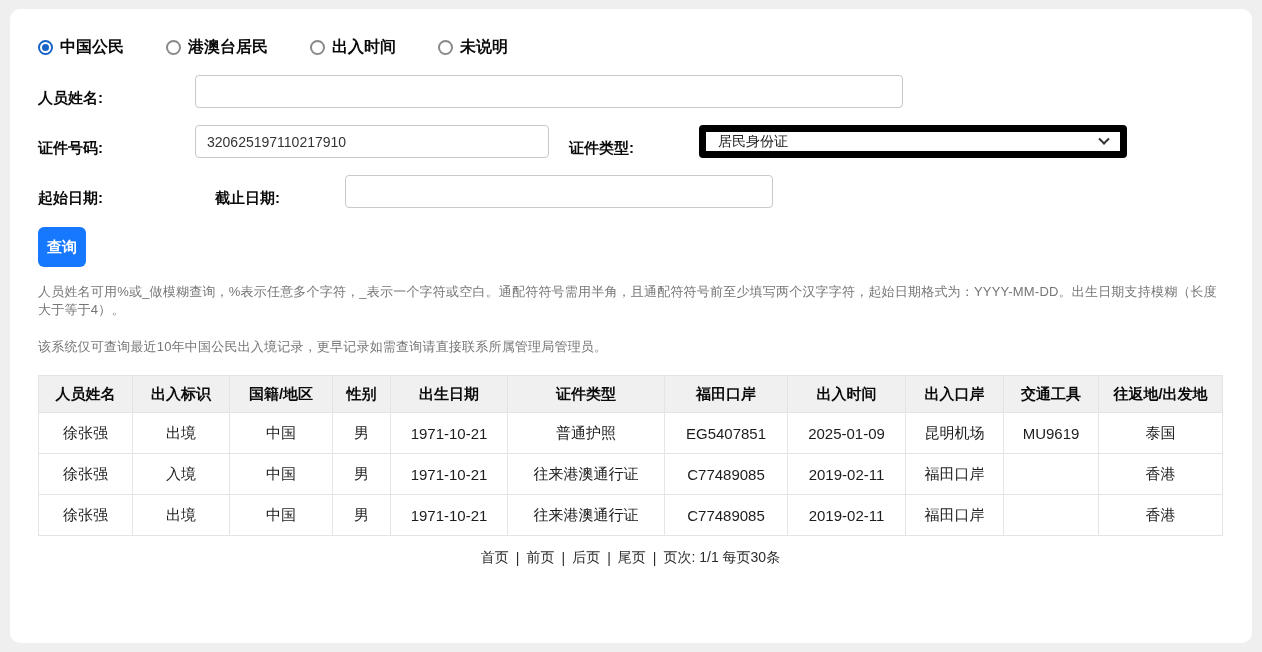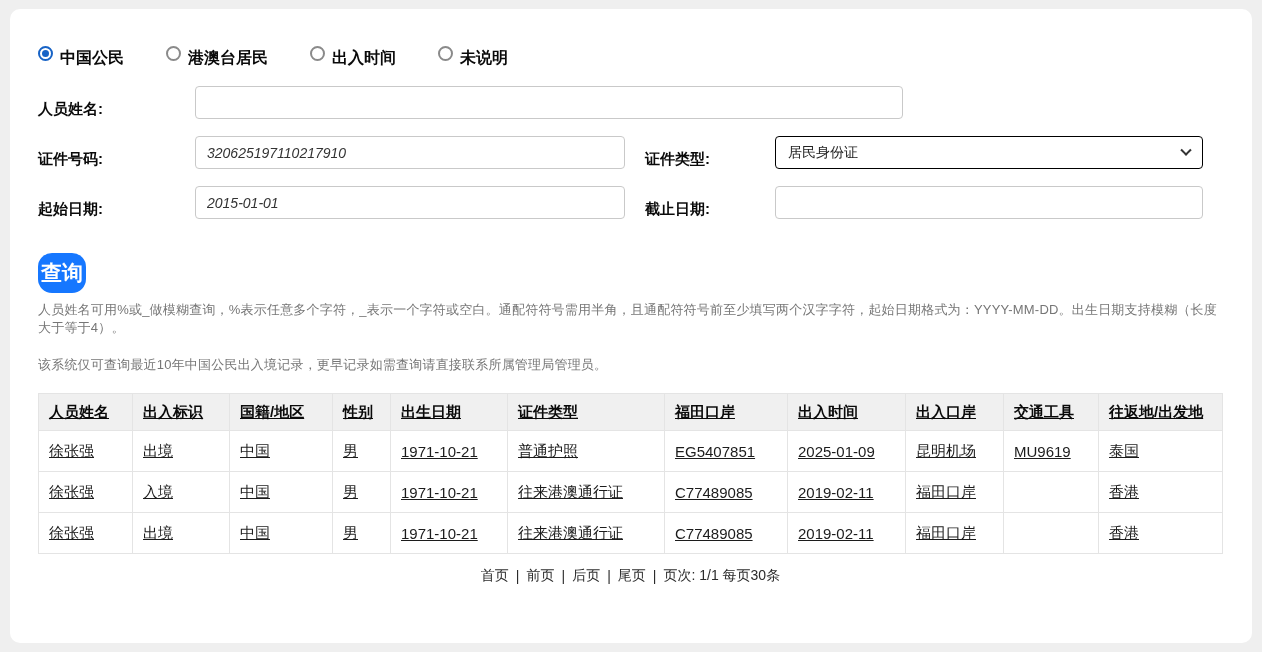--- a/index.html
+++ b/index.html
@@ -13,21 +13,21 @@
     margin: 9px 10px;
     background: #ffffff;
     border-radius: 10px;
     min-height: 634px;
     padding: 24px 29px 18px 28px;
   }
 
   
   .radio-row { display: flex; align-items: center; gap: 42px; padding-top: 4px; }
   .radio-opt { display: inline-flex; align-items: center; gap: 7px; cursor: pointer; }
-  .radio-opt .radio-label { font-size: 16px; font-weight: bold; color: #0a0a0a; margin-top: 11px; }
+  .radio-opt .radio-label { font-size: 16px; font-weight: bold; color: #0a0a0a; }
   .radio {
     width: 15px; height: 15px; border: 2px solid #8a8a8a; border-radius: 50%;
     background: #fff; position: relative; flex: none; display: inline-block;
   }
   .radio.checked { border-color: #1763c6; }
   .radio.checked::after {
     content: ""; position: absolute; left: 2px; top: 2px; right: 2px; bottom: 2px;
     background: #1763c6; border-radius: 50%;
   }
 
@@ -39,51 +39,51 @@
   .flabel2 {
     width: 150px; flex: none; font-size: 15px; font-weight: bold; color: #0a0a0a;
     padding-left: 20px;
   }
   .inp {
     height: 33px; border: 1px solid #c9c9c9; border-radius: 4px;
     padding: 0 11px; font-size: 14px; color: #333; background: #fff;
     font-family: "Liberation Sans", "DejaVu Sans", sans-serif; outline: none;
   }
   .inp.w-full { width: 708px; }
-  .inp.w-half { width: 430px; font-style: italic; }
+  .inp.w-half { width: 354px; }
   .selectbox {
-    height: 33px; border: 1px solid #000000; border-radius: 4px;
+    height: 33px; border: 7px solid #000000; border-radius: 4px;
     background: #fff; display: flex; align-items: center; justify-content: space-between;
     padding: 0 12px; width: 428px; cursor: pointer;
   }
   .selectbox .select-value { font-size: 14px; color: #222; }
   .chevron {
     width: 8px; height: 8px; border-right: 2px solid #333; border-bottom: 2px solid #333;
     transform: rotate(45deg) translate(-2px,-2px); flex: none;
   }
   .inline-radios { display: flex; align-items: center; margin-left: 18px; gap: 76px; }
   .inline-radios .radio-label { font-size: 15px; }
 
   .query-btn {
-    margin-top: 34px; background: #1677ff; color: #fff; border: none;
-    border-radius: 14px; width: 48px; height: 40px; font-size: 21px; font-weight: bold;
+    margin-top: 19px; background: #1677ff; color: #fff; border: none;
+    border-radius: 6px; width: 48px; height: 40px; font-size: 15px; font-weight: bold;
     cursor: pointer; font-family: "Liberation Sans", "DejaVu Sans", sans-serif;
   }
 
   
-  .notes { margin-top: 8px; }
+  .notes { margin-top: 16px; }
   .note { font-size: 13px; color: #767676; margin-bottom: 19px; letter-spacing: 0.2px; }
 
   
   table.records {
     width: 100%; border-collapse: collapse; table-layout: fixed; margin-top: 0px;
   }
   table.records th, table.records td {
-    border: 1px solid #e4e4e4; text-align: left; padding: 0 10px;
-    font-size: 15px; overflow: hidden; white-space: nowrap; text-decoration: underline;
+    border: 1px solid #e4e4e4; text-align: center; padding: 0 10px;
+    font-size: 15px; overflow: hidden; white-space: nowrap;
   }
   table.records th {
     background: #f0f0f0; font-weight: bold; height: 37px; color: #0a0a0a;
   }
   table.records td { height: 41px; color: #1c1c1c; background: #fff; margin-left: 18px; }
 
   
   .pagination {
     margin-top: 13px; text-align: center; font-size: 14px; color: #2b2b2b;
     display: flex; justify-content: center; align-items: center; gap: 7px;
@@ -131,21 +131,20 @@
       <span class="select-value">居民身份证</span>
       <span class="chevron"></span>
     </div>
   </div>
 
   
 
   
   <div class="form-row">
     <span class="flabel">起始日期:</span>
-    <input class="inp w-half" type="text" value="2015-01-01" style="">
     <span class="flabel2">截止日期:</span>
     <input class="inp" style="width: 428px;" type="text" value="">
   </div>
 
   <button class="query-btn">查询</button>
 
   
   <div class="notes">
     <p class="note">人员姓名可用%或_做模糊查询，%表示任意多个字符，_表示一个字符或空白。通配符符号需用半角，且通配符符号前至少填写两个汉字字符，起始日期格式为：YYYY-MM-DD。出生日期支持模糊（长度大于等于4）。</p>
     <p class="note">该系统仅可查询最近10年中国公民出入境记录，更早记录如需查询请直接联系所属管理局管理员。</p>

